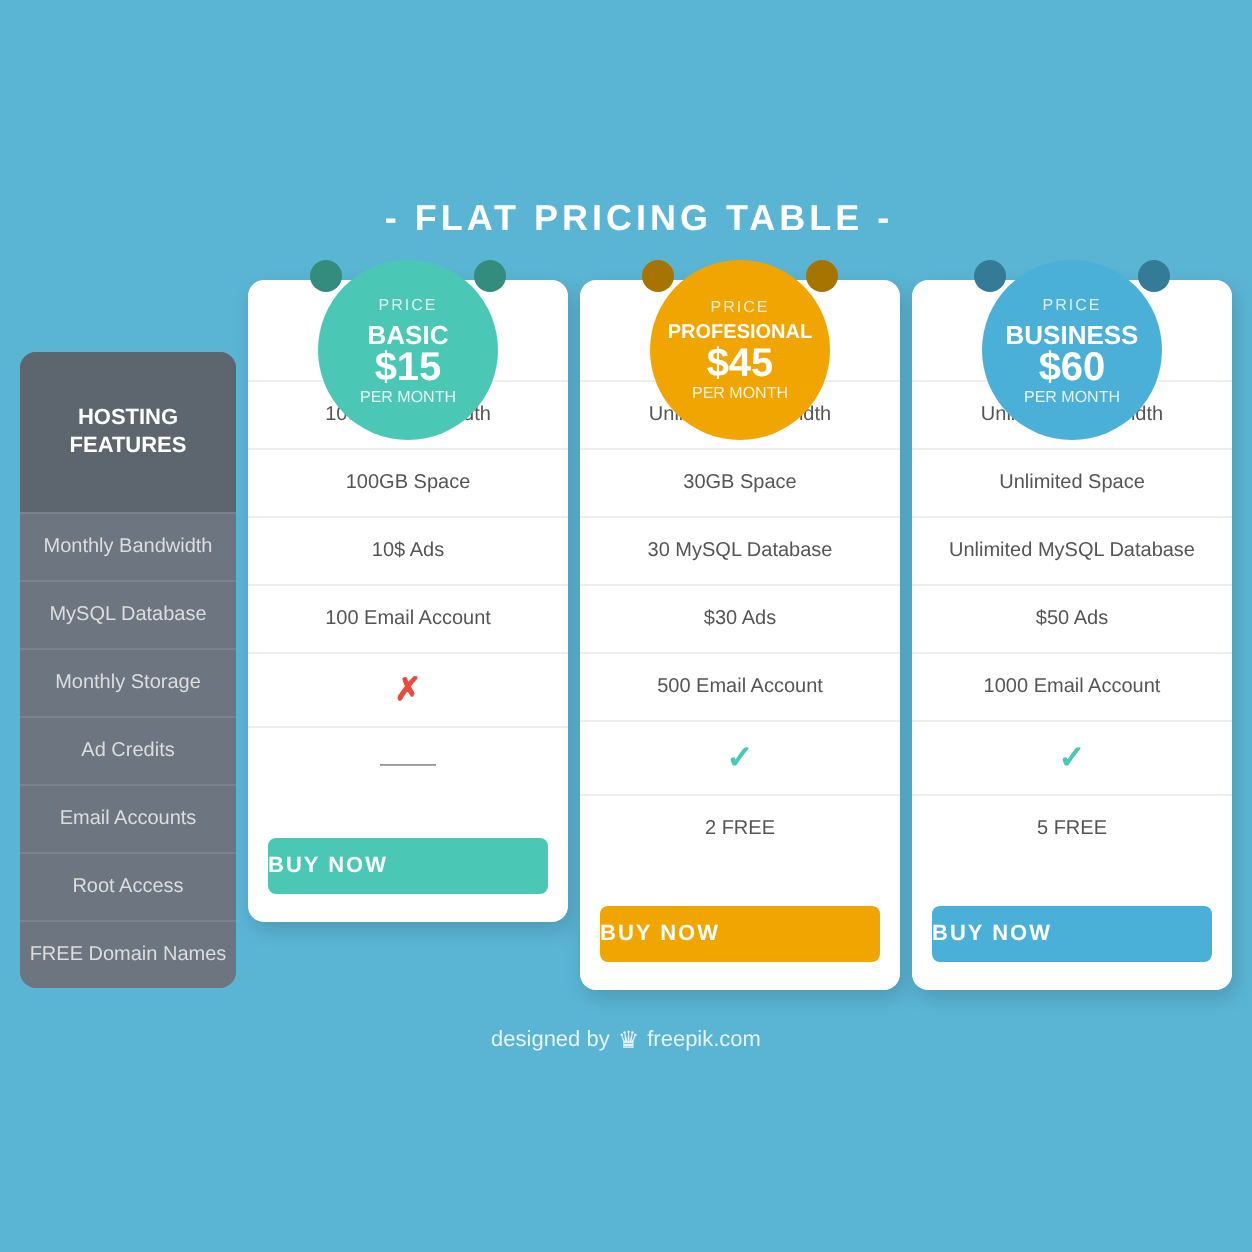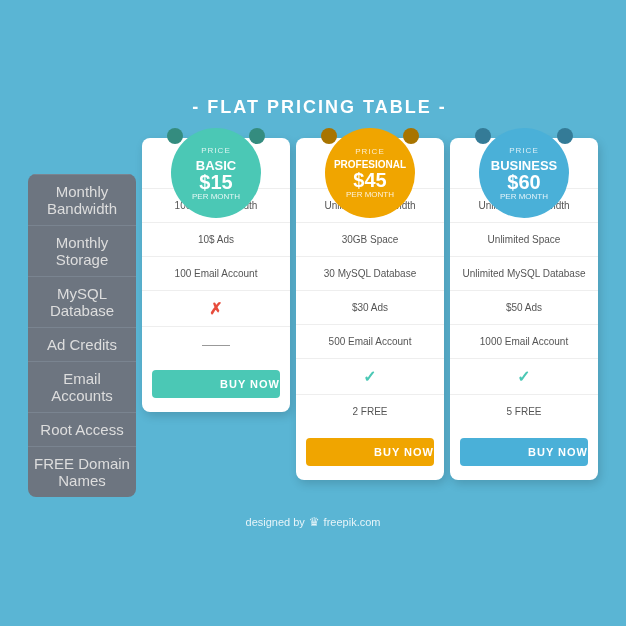--- a/index.html
+++ b/index.html
@@ -50,35 +50,35 @@
       text-transform: uppercase;
       line-height: 1.3;
       min-height: 80px;
       display: flex;
       align-items: center;
       justify-content: center;
     }
 
     .feature-row {
       color: #ddd;
-      font-size: 15px;
+      font-size: 10px;
       text-align: center;
       padding: 8px 4px;
       border-top: 1px solid #7a8490;
       min-height: 34px;
       display: flex;
       align-items: center;
       justify-content: center;
     }
 
     
     .plan-card {
       background: white;
       border-radius: 8px;
-      width: 148px;
+      width: 160px;
       margin-left: 6px;
       position: relative;
       padding-top: 50px;
       box-shadow: 2px 4px 10px rgba(0,0,0,0.15);
     }
 
     .plan-badge {
       position: absolute;
       top: -10px;
       left: 50%;
@@ -169,31 +169,31 @@
     }
 
     .dash-icon {
       color: #999;
       font-size: 14px;
     }
 
     .buy-btn {
       display: block;
       width: calc(100% - 20px);
-      margin: 10px auto 14px;
+      margin: 22px auto 14px;
       padding: 8px 0;
       border: none;
       border-radius: 4px;
       color: white;
       font-size: 11px;
       font-weight: bold;
       text-transform: uppercase;
       letter-spacing: 1px;
       cursor: pointer;
-      text-align: right;
+      text-align: left;
     }
 
     .btn-basic { background-color: #4bc8b5; }
     .btn-professional { background-color: #f0a500; }
     .btn-business { background-color: #4ab0d8; }
 
     .footer-credit {
       color: rgba(255,255,255,0.85);
       font-size: 11px;
       margin-top: 18px;
@@ -207,38 +207,42 @@
     }
   </style>
 </head>
 <body>
 
 <div class="page-title">- FLAT PRICING TABLE -</div>
 
 <div class="pricing-wrapper">
 
   <div class="features-col">
+    <div class="features-header">
+      <span>HOSTING FEATURES</span>
+    </div>
     <div class="feature-row">Monthly Bandwidth</div>
+    <div class="feature-row">MySQL Database</div>
     <div class="feature-row">Monthly Storage</div>
-    <div class="feature-row">MySQL Database</div>
     <div class="feature-row">Ad Credits</div>
     <div class="feature-row">Email Accounts</div>
     <div class="feature-row">Root Access</div>
     <div class="feature-row">FREE Domain Names</div>
   </div>
 
   <div class="plan-card">
     <div class="plan-badge badge-basic">
       <span class="badge-price-label">PRICE</span>
       <span class="badge-label">BASIC</span>
       <span class="badge-price">$15</span>
       <span class="badge-per-month">PER MONTH</span>
     </div>
     <div class="plan-features">
       <div class="plan-feature-row">100 Mb Bandwidth</div>
+      <div class="plan-feature-row">100GB Space</div>
       <div class="plan-feature-row">10$ Ads</div>
       <div class="plan-feature-row">100 Email Account</div>
       <div class="plan-feature-row">
           <span class="cross-icon">✗</span>
         </div>
       <div class="plan-feature-row">
           <span class="dash-icon">——</span>
         </div>
     </div>
     <button class="buy-btn btn-basic">BUY NOW</button>

